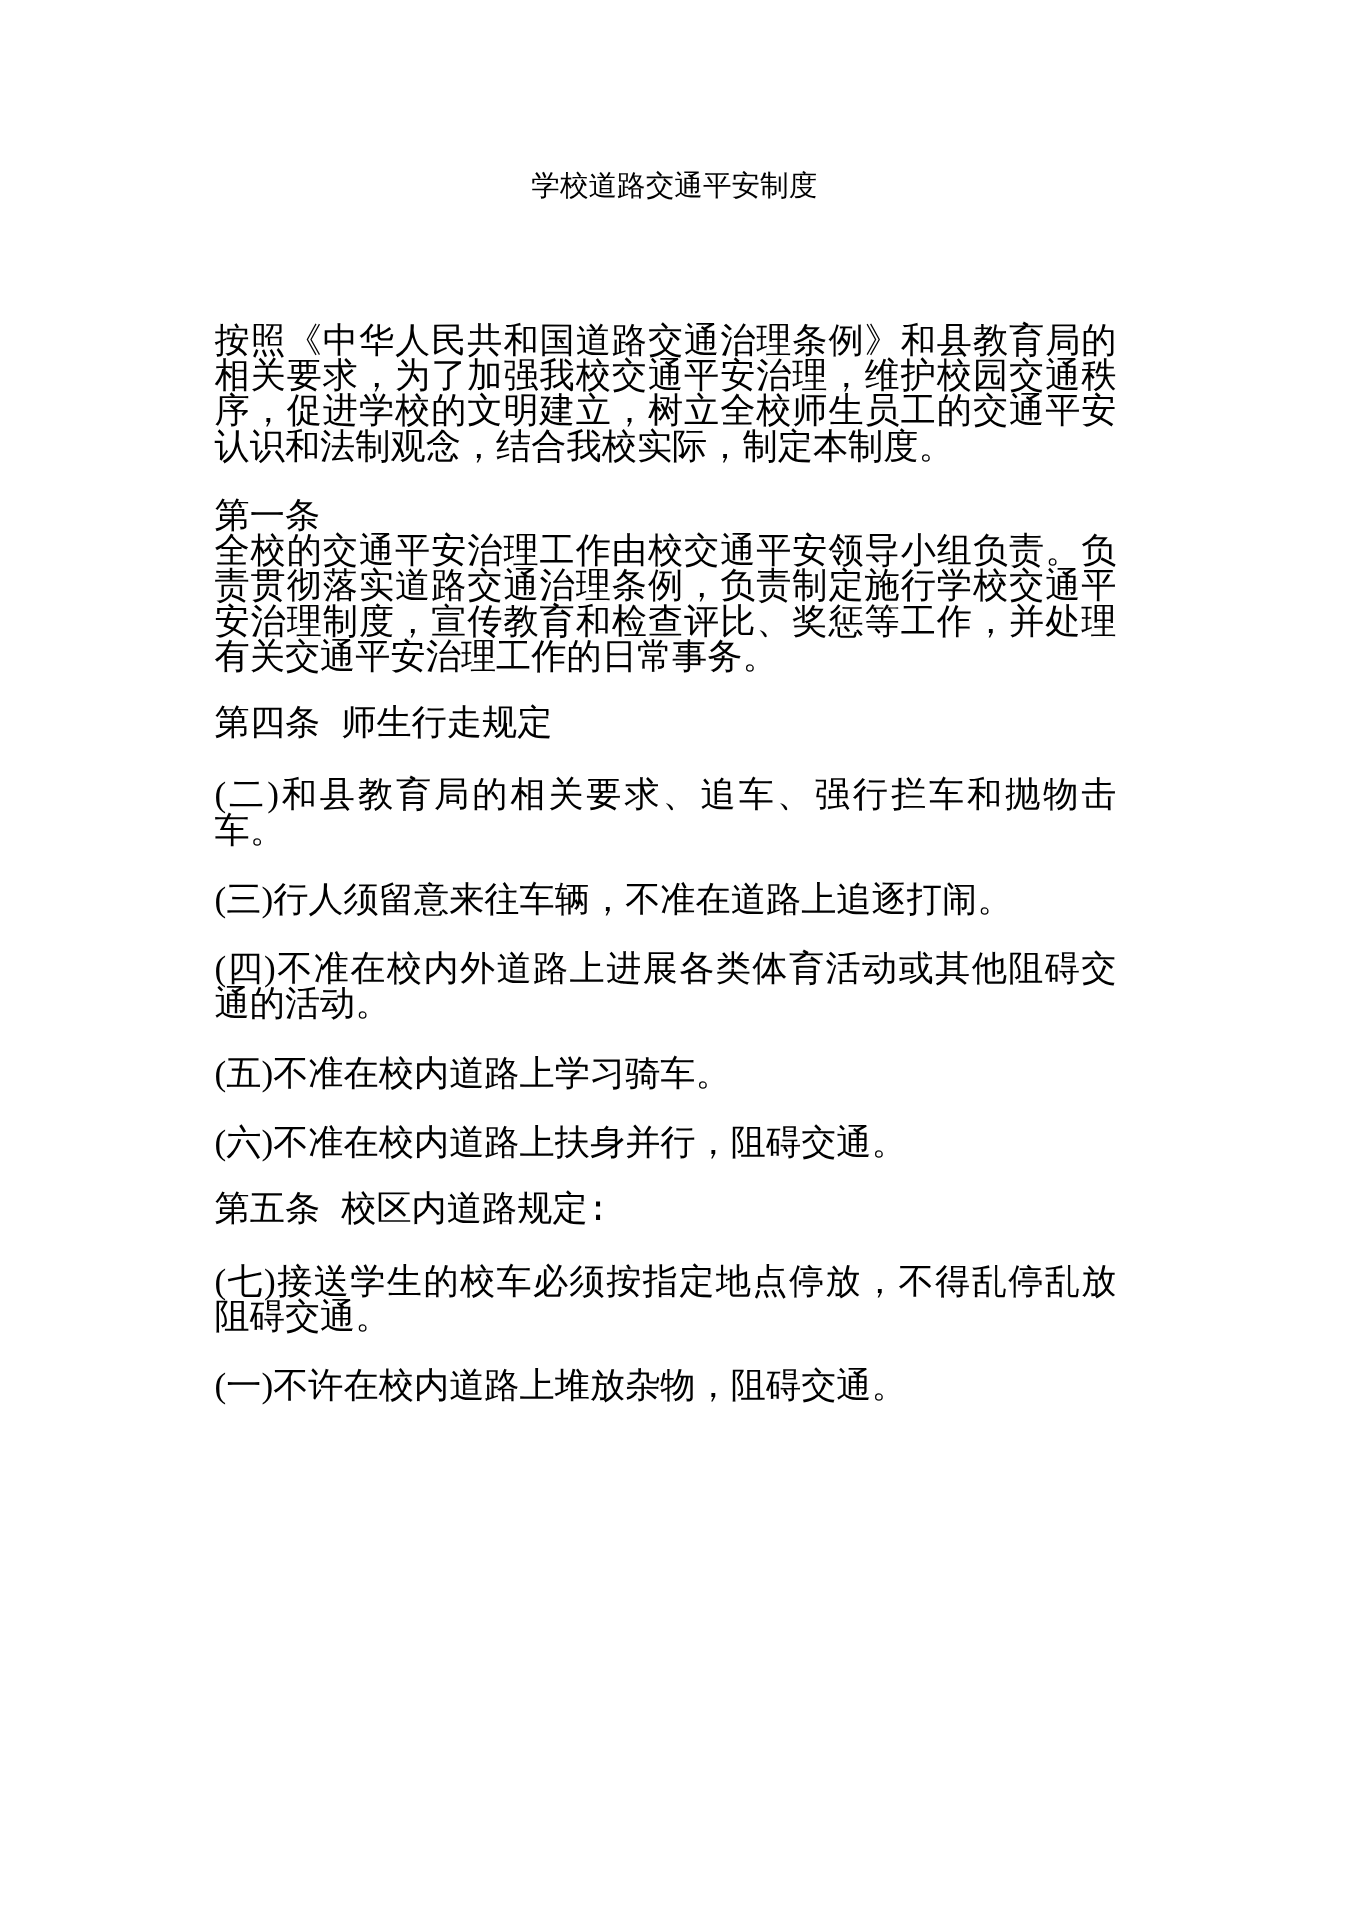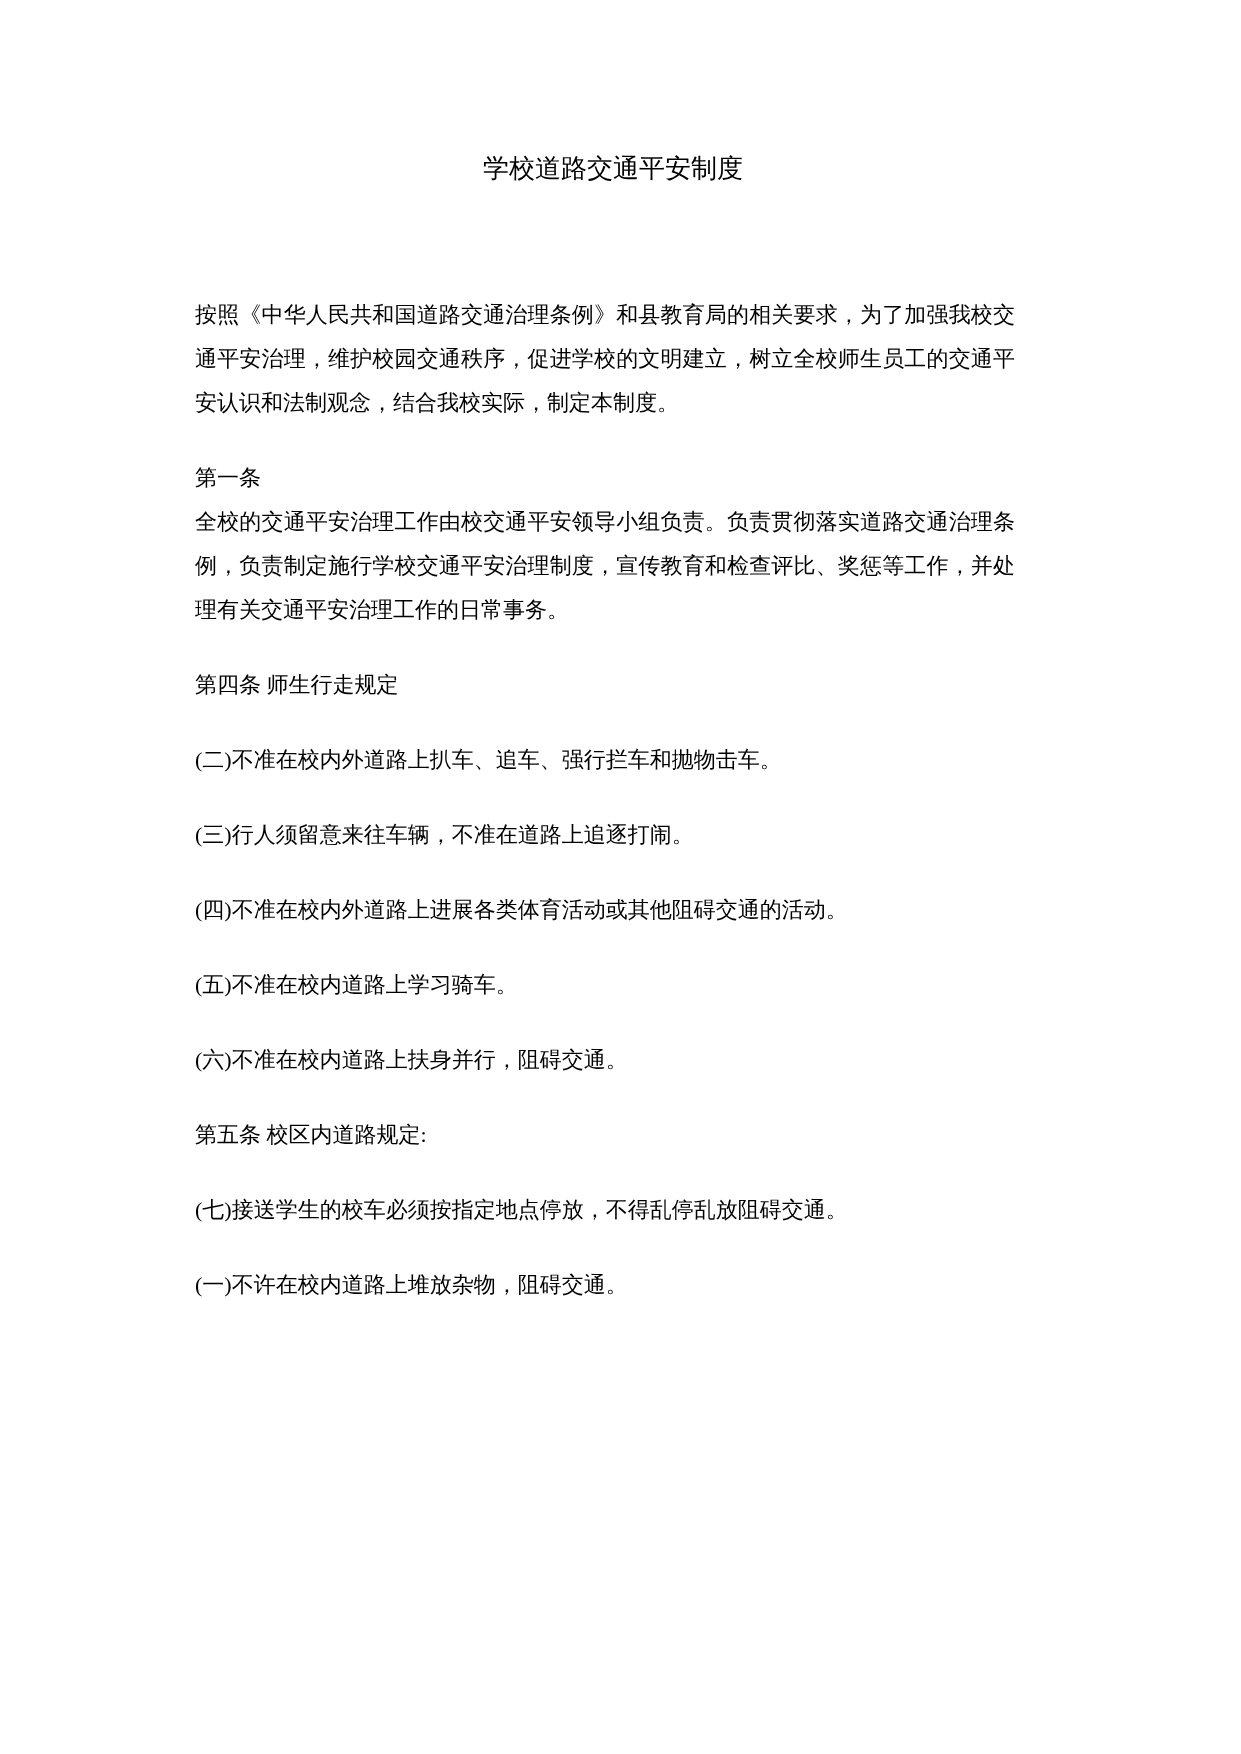--- a/index.html
+++ b/index.html
@@ -23,40 +23,41 @@
     padding: 153px 210px 40px 195px;
   }
   .doc-title {
     font-size: 26px;
     line-height: 32px;
     font-weight: normal;
     text-align: center;
     margin: 0 0 108px 0;
   }
   .para {
-    font-size: 22px;
-    line-height: 44px;
+    font-size: 32px;
+    line-height: 32px;
     margin: 0 16px 31px 0;
     text-align: justify;
     word-break: break-all;
   }
   .para.heading-extra {
     margin-top: 14px;
+    font-family: Liberation Mono, monospace;
   }
 </style>
 </head>
 <body>
 
 <div class="page">
   <h1 class="doc-title">学校道路交通平安制度</h1>
   <div id="doc-body">
       <p class="para">按照《中华人民共和国道路交通治理条例》和县教育局的相关要求，为了加强我校交通平安治理，维护校园交通秩序，促进学校的文明建立，树立全校师生员工的交通平安认识和法制观念，结合我校实际，制定本制度。</p>
       <p class="para">第一条<br>全校的交通平安治理工作由校交通平安领导小组负责。负责贯彻落实道路交通治理条例，负责制定施行学校交通平安治理制度，宣传教育和检查评比、奖惩等工作，并处理有关交通平安治理工作的日常事务。</p>
       <p class="para heading-extra">第四条 师生行走规定</p>
-      <p class="para">(二)不准在校内外道路上扒车、追车、强行拦车和抛物击车。</p>
+      <p class="para">(二)和县教育局的相关要求、追车、强行拦车和抛物击车。</p>
       <p class="para">(三)行人须留意来往车辆，不准在道路上追逐打闹。</p>
       <p class="para">(四)不准在校内外道路上进展各类体育活动或其他阻碍交通的活动。</p>
       <p class="para">(五)不准在校内道路上学习骑车。</p>
       <p class="para">(六)不准在校内道路上扶身并行，阻碍交通。</p>
       <p class="para heading-extra">第五条 校区内道路规定:</p>
       <p class="para">(七)接送学生的校车必须按指定地点停放，不得乱停乱放阻碍交通。</p>
       <p class="para">(一)不许在校内道路上堆放杂物，阻碍交通。</p>
     </div>
 </div>
 

